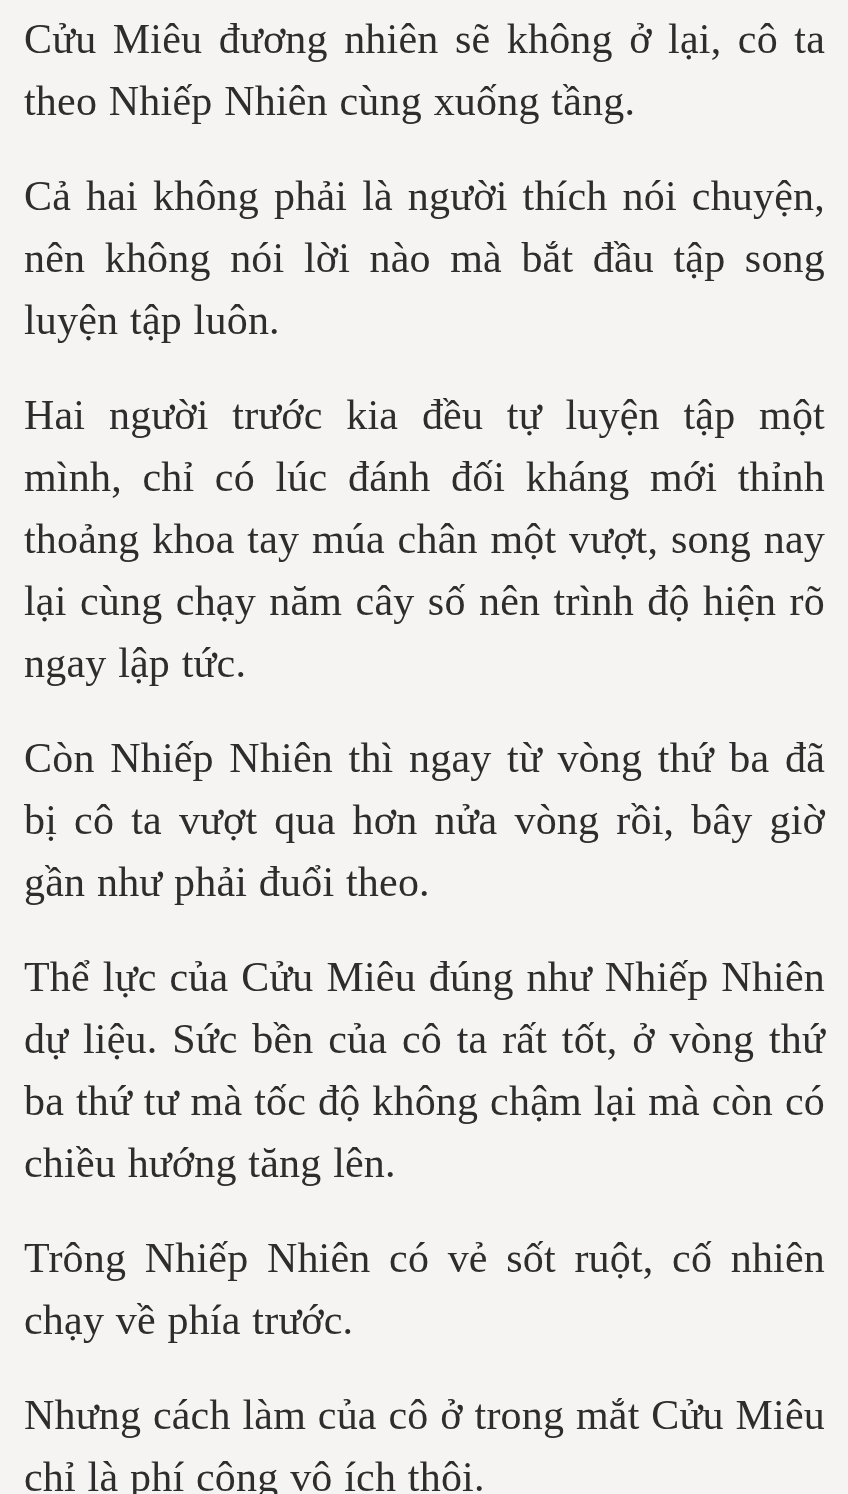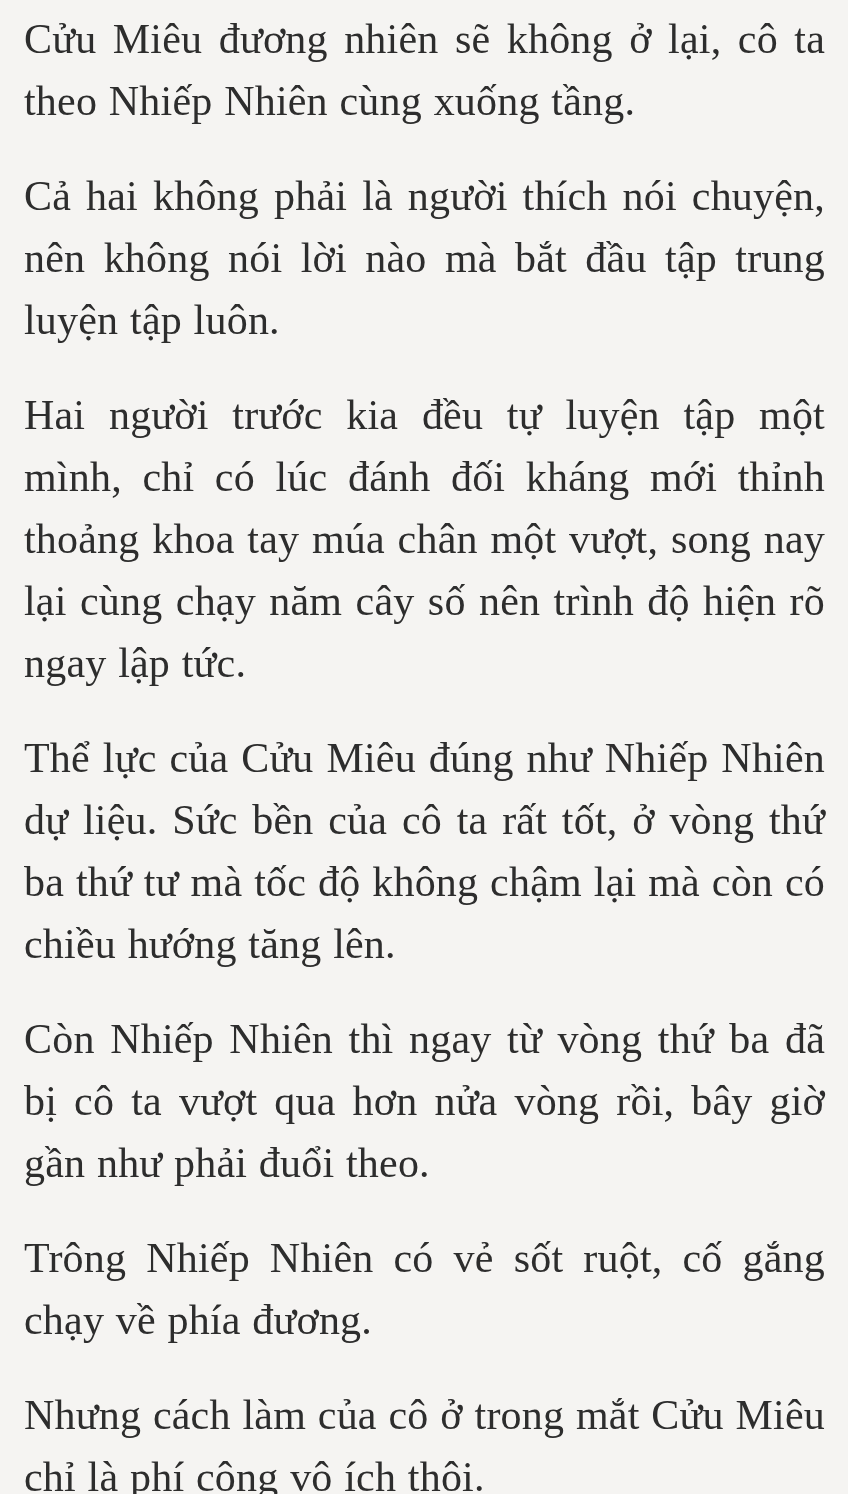--- a/index.html
+++ b/index.html
@@ -28,19 +28,19 @@
   .reader-page p.paragraph {
     margin: 0 0 33px 0;
     word-spacing: 1px;
   }
 </style>
 </head>
 <body>
 
 <div class="reader-page">
   <p class="paragraph">Cửu Miêu đương nhiên sẽ không ở lại, cô ta theo Nhiếp Nhiên cùng xuống tầng.</p>
-  <p class="paragraph">Cả hai không phải là người thích nói chuyện, nên không nói lời nào mà bắt đầu tập trung luyện tập luôn.</p>
+  <p class="paragraph">Cả hai không phải là người thích nói chuyện, nên không nói lời nào mà bắt đầu tập song luyện tập luôn.</p>
   <p class="paragraph">Hai người trước kia đều tự luyện tập một mình, chỉ có lúc đánh đối kháng mới thỉnh thoảng khoa tay múa chân một vượt, song nay lại cùng chạy năm cây số nên trình độ hiện rõ ngay lập tức.</p>
+  <p class="paragraph">Còn Nhiếp Nhiên thì ngay từ vòng thứ ba đã bị cô ta vượt qua hơn nửa vòng rồi, bây giờ gần như phải đuổi theo.</p>
   <p class="paragraph">Thể lực của Cửu Miêu đúng như Nhiếp Nhiên dự liệu. Sức bền của cô ta rất tốt, ở vòng thứ ba thứ tư mà tốc độ không chậm lại mà còn có chiều hướng tăng lên.</p>
-  <p class="paragraph">Còn Nhiếp Nhiên thì ngay từ vòng thứ ba đã bị cô ta vượt qua hơn nửa vòng rồi, bây giờ gần như phải đuổi theo.</p>
-  <p class="paragraph">Trông Nhiếp Nhiên có vẻ sốt ruột, cố gắng chạy về phía đương.</p>
+  <p class="paragraph">Trông Nhiếp Nhiên có vẻ sốt ruột, cố nhiên chạy về phía trước.</p>
   <p class="paragraph">Nhưng cách làm của cô ở trong mắt Cửu Miêu chỉ là phí công vô ích thôi.</p>
 </div>
 
 </body></html>

